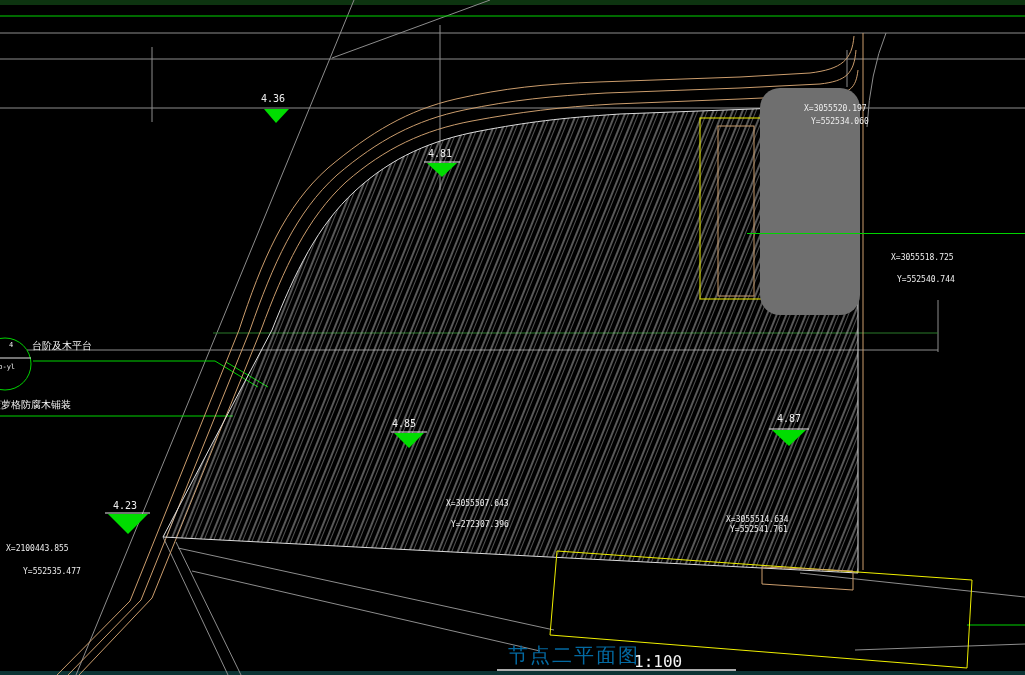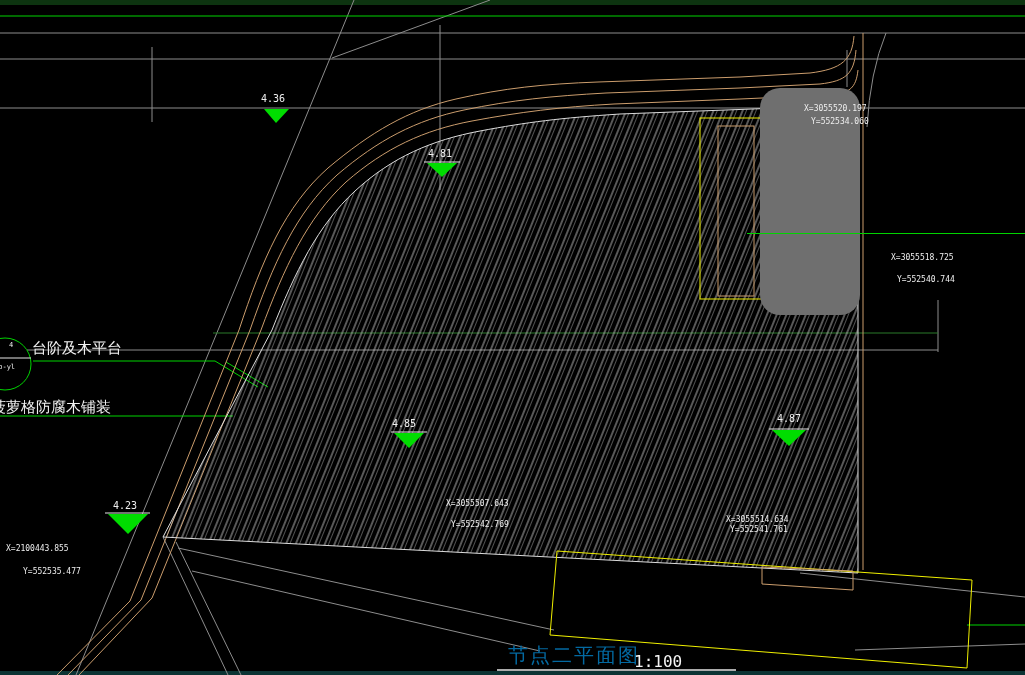--- a/index.html
+++ b/index.html
@@ -4,21 +4,21 @@
 <style>
   html,body{margin:0;padding:0;background:#000;}
   #canvas{position:relative;width:1025px;height:675px;background:#000;overflow:hidden;
           font-family:"DejaVu Sans Mono","Liberation Mono",monospace;}
   .strip-top{position:absolute;left:0;top:0;width:1025px;height:5px;background:#0d3410;}
   .strip-bottom{position:absolute;left:0;top:671px;width:1025px;height:4px;background:#0c3434;}
   svg{position:absolute;left:0;top:0;}
   .t{position:absolute;white-space:nowrap;color:#efefef;line-height:1.1;}
   .coord{font-size:8px;}
   .elev{font-size:10px;}
-  .cjk{font-family:"DejaVu Sans","Liberation Sans",sans-serif;font-size:15px;color:#f2f2f2;}
+  .cjk{font-family:"DejaVu Sans","Liberation Sans",sans-serif;font-size:10px;color:#f2f2f2;}
   .callout-t{font-size:7px;color:#f2f2f2;}
   .title-cjk{font-family:"DejaVu Sans","Liberation Sans",sans-serif;font-size:20px;letter-spacing:2px;color:#0369a1;}
   .scale-t{font-size:16px;color:#f5f5f5;}
   
   .gline{stroke:var(--c-green,#00d400);fill:none;}
   .dkgline{stroke:var(--c-darkgreen,#2a7a2a);fill:none;}
   .grayline{stroke:var(--c-gray,#8d8d8d);fill:none;}
   .tan{stroke:var(--c-tan,#cb9d6d);fill:none;}
   .yellow{stroke:var(--c-yellow,#f0f000);fill:none;}
   .whiteline{stroke:var(--c-white,#e6e6e6);fill:none;}
@@ -113,21 +113,21 @@
       <polygon points="772,430 806,430 789,446"></polygon>
       <polygon points="108,514 148,514 128,534"></polygon>
     </g>
   </svg>
 
   <span class="t coord" style="left:804px;top:105px">X=3055520.197</span>
   <span class="t coord" style="left:811px;top:118px">Y=552534.060</span>
   <span class="t coord" style="left:891px;top:254px">X=3055518.725</span>
   <span class="t coord" style="left:897px;top:276px">Y=552540.744</span>
   <span class="t coord" style="left:446px;top:500px">X=3055507.643</span>
-  <span class="t coord" style="left:451px;top:521px">Y=552542.769</span>
+  <span class="t coord" style="left:451px;top:521px">Y=272307.396</span>
   <span class="t coord" style="left:726px;top:516px">X=3055514.634</span>
   <span class="t coord" style="left:730px;top:526px">Y=552541.761</span>
   <span class="t coord" style="left:6px;top:545px">X=2100443.855</span>
   <span class="t coord" style="left:23px;top:568px">Y=552535.477</span>
 
   <span class="t elev" style="left:261px;top:93px">4.36</span>
   <span class="t elev" style="left:428px;top:148px">4.81</span>
   <span class="t elev" style="left:392px;top:418px">4.85</span>
   <span class="t elev" style="left:777px;top:413px">4.87</span>
   <span class="t elev" style="left:113px;top:500px">4.23</span>

